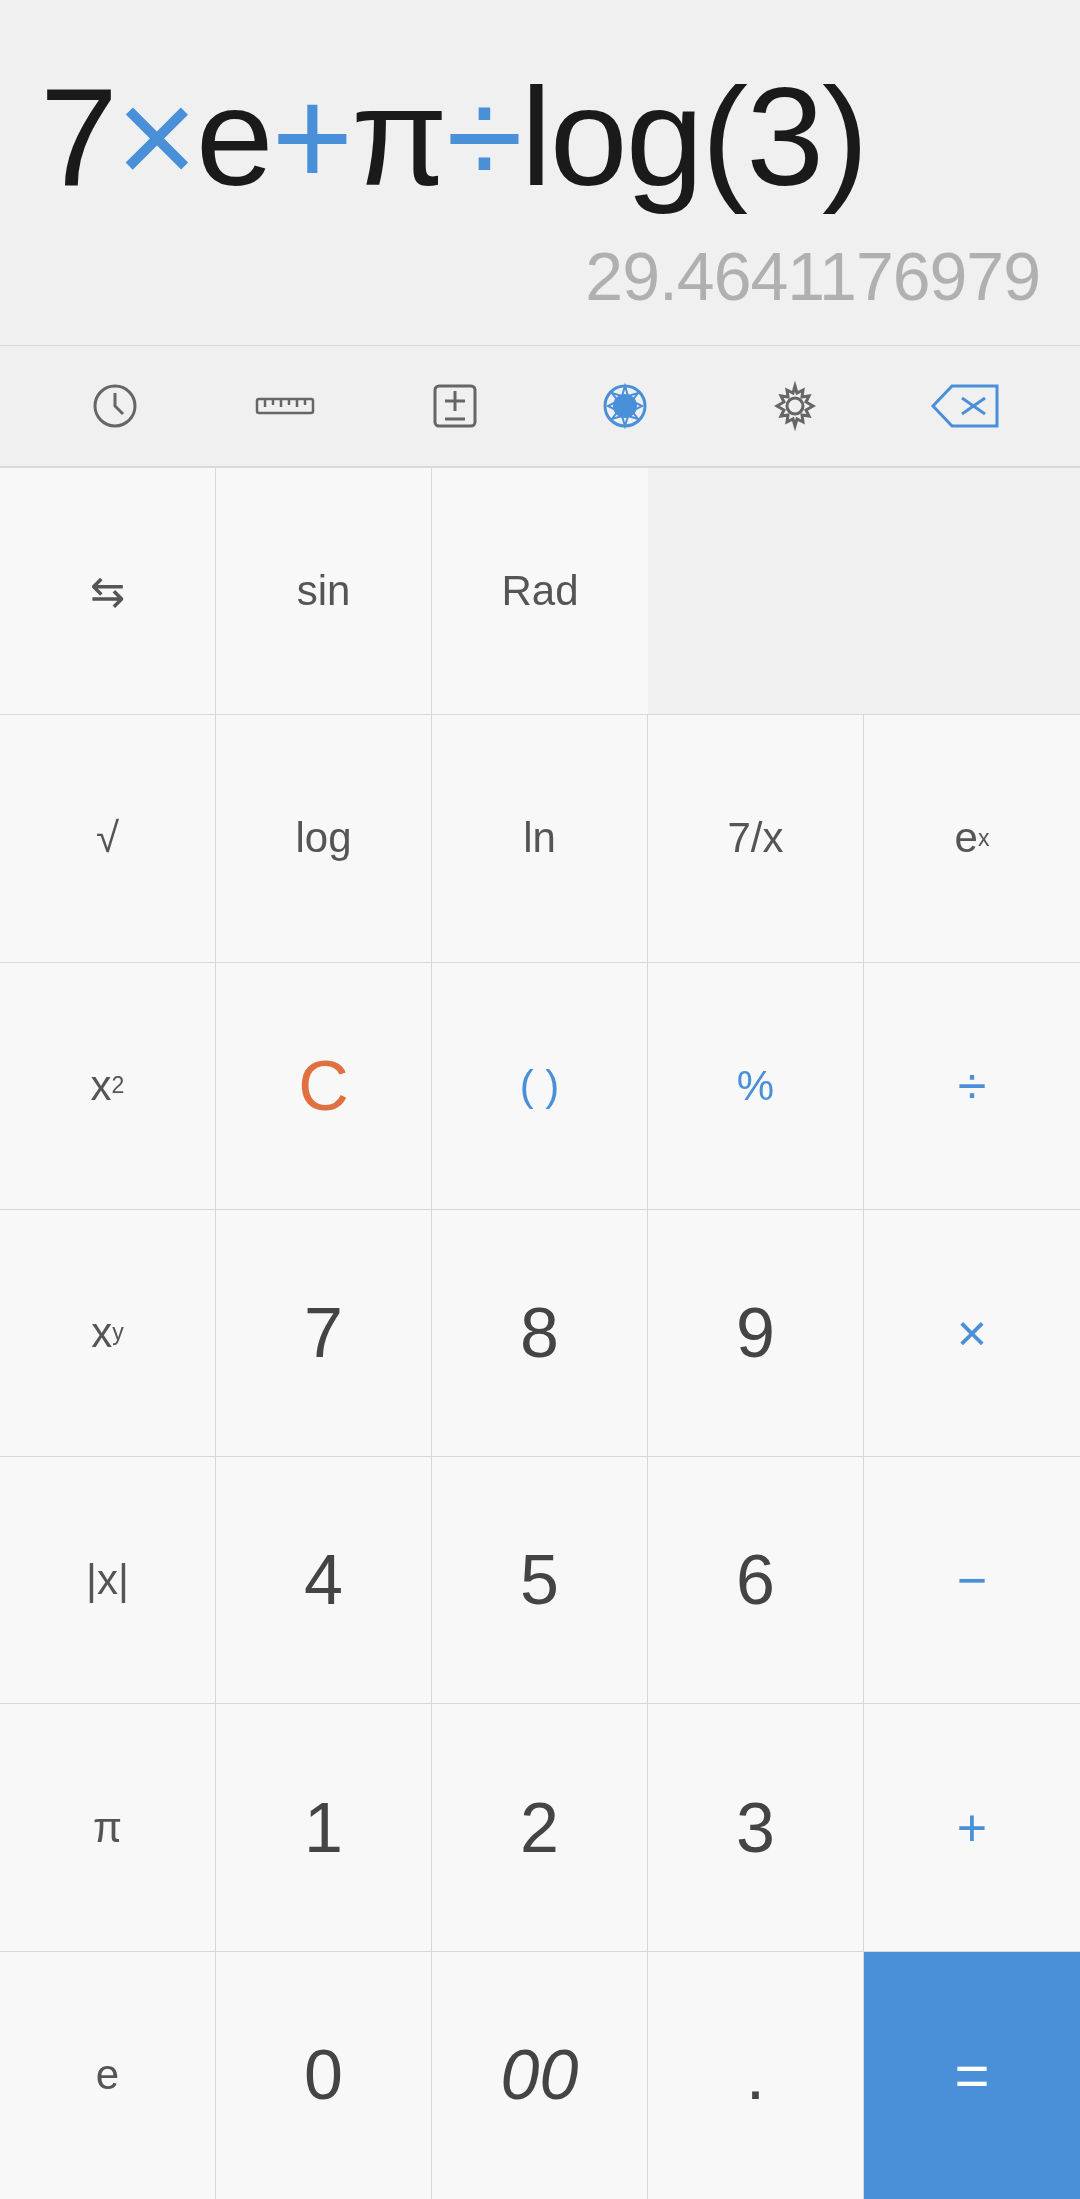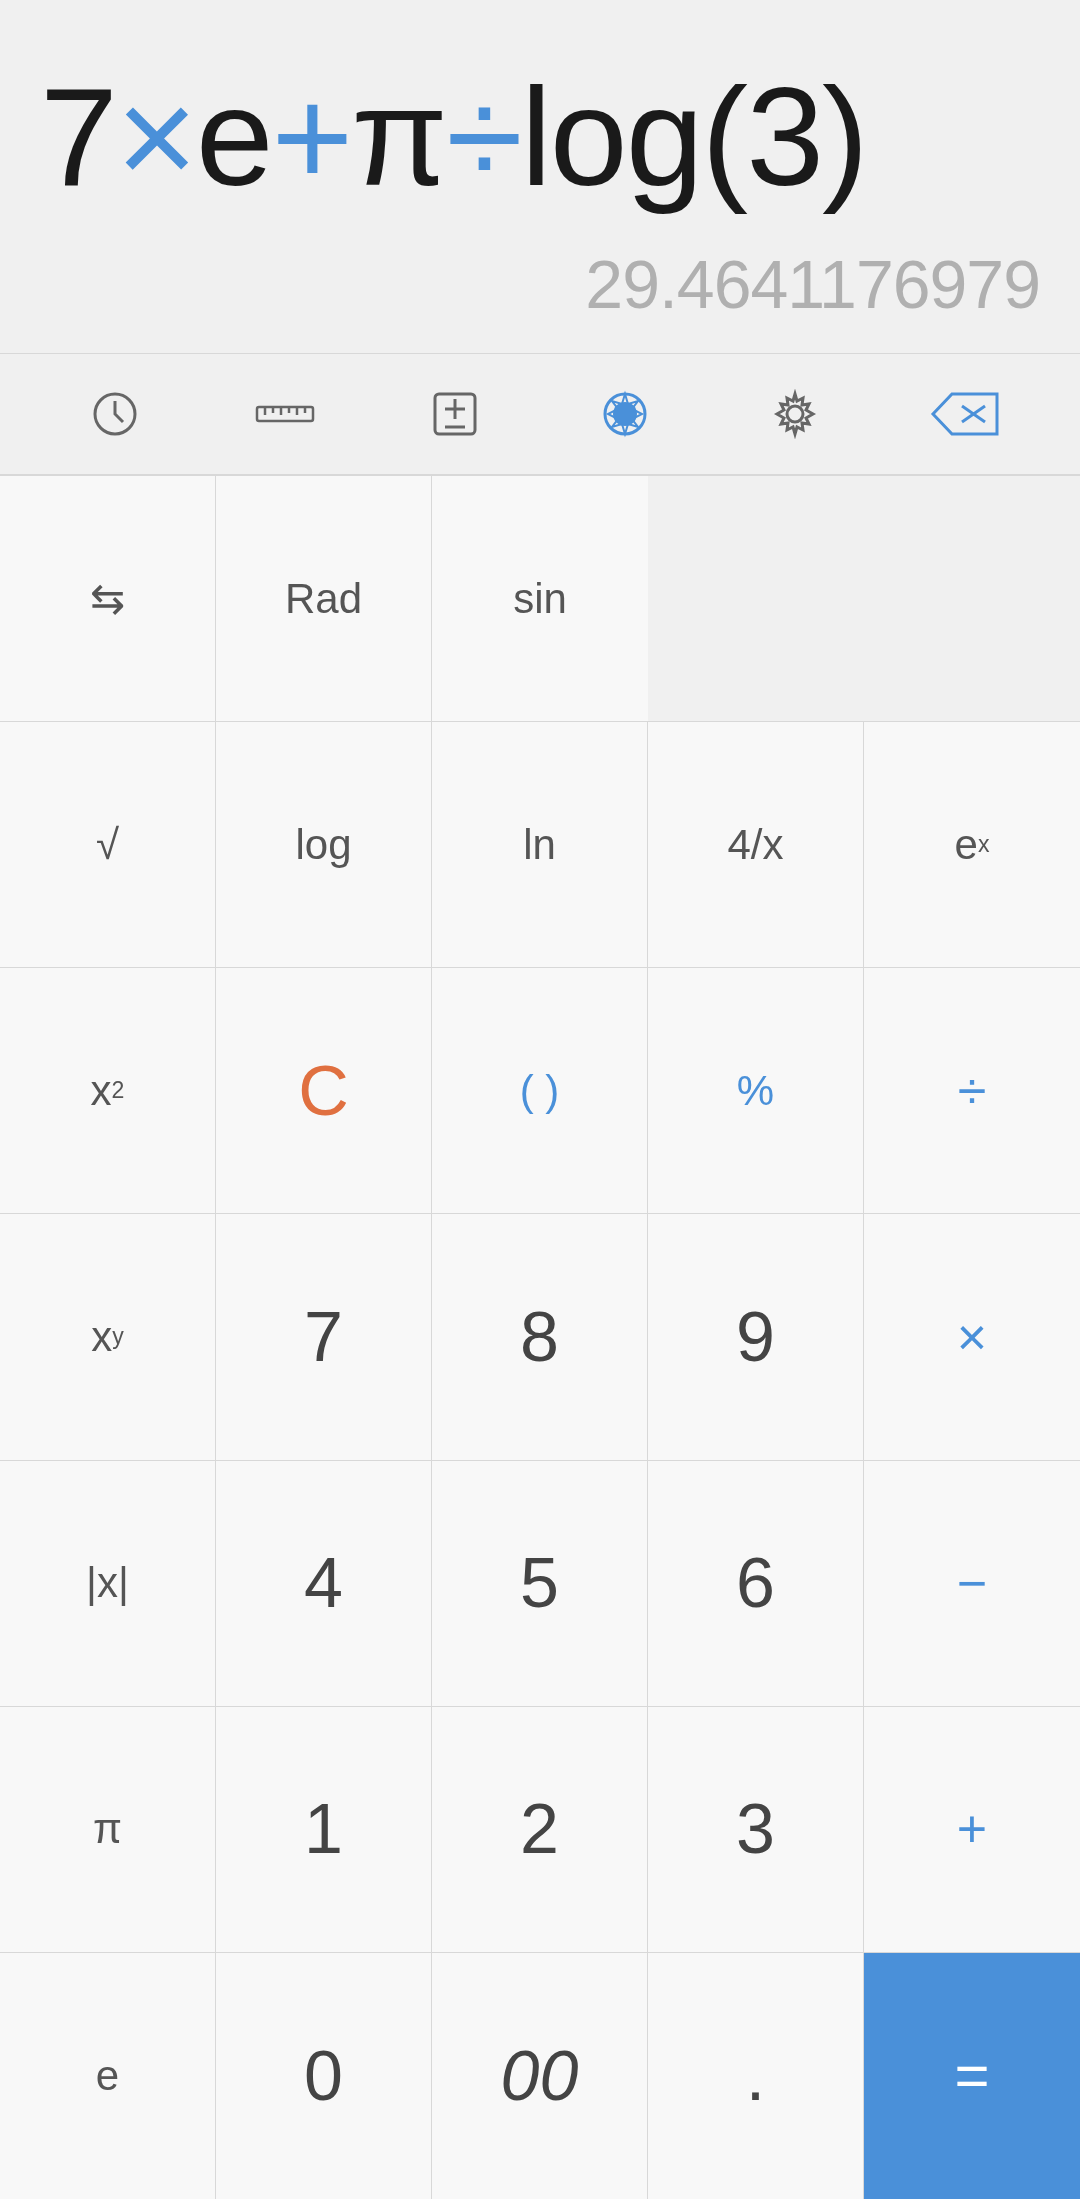--- a/index.html
+++ b/index.html
@@ -37,21 +37,21 @@
     }
 
     .expr-blue {
       color: #4a90d9;
     }
 
     .result {
       font-size: 68px;
       color: #b0b0b0;
       text-align: right;
-      margin-top: 31px;
+      margin-top: 23px;
       font-weight: 300;
       letter-spacing: -1px;
     }
 
     
     .toolbar {
       display: flex;
       align-items: center;
       justify-content: space-around;
       padding: 20px 30px;
@@ -195,29 +195,29 @@
       <line x1="32" y1="15" x2="55" y2="31" stroke="#4a90d9" stroke-width="3"></line>
       <line x1="55" y1="15" x2="32" y2="31" stroke="#4a90d9" stroke-width="3"></line>
     </svg>
   </div>
 </div>
 
 <div class="keypad">
 
   <div class="key-row">
     <div class="key key-small">⇆</div>
+    <div class="key key-small">sin</div>
     <div class="key key-small">Rad</div>
-    <div class="key key-small">sin</div>
   </div>
 
   <div class="key-row">
     <div class="key key-small">√</div>
     <div class="key key-small">log</div>
     <div class="key key-small">ln</div>
-    <div class="key key-small">4/x</div>
+    <div class="key key-small">7/x</div>
     <div class="key key-small">e<sup>x</sup></div>
   </div>
 
   <div class="key-row">
     <div class="key key-small">x<sup>2</sup></div>
     <div class="key key-orange key-small" style="color:#e07040; font-size:70px; font-weight:400;">C</div>
     <div class="key key-blue key-small">( )</div>
     <div class="key key-blue key-small">%</div>
     <div class="key key-blue">÷</div>
   </div>

